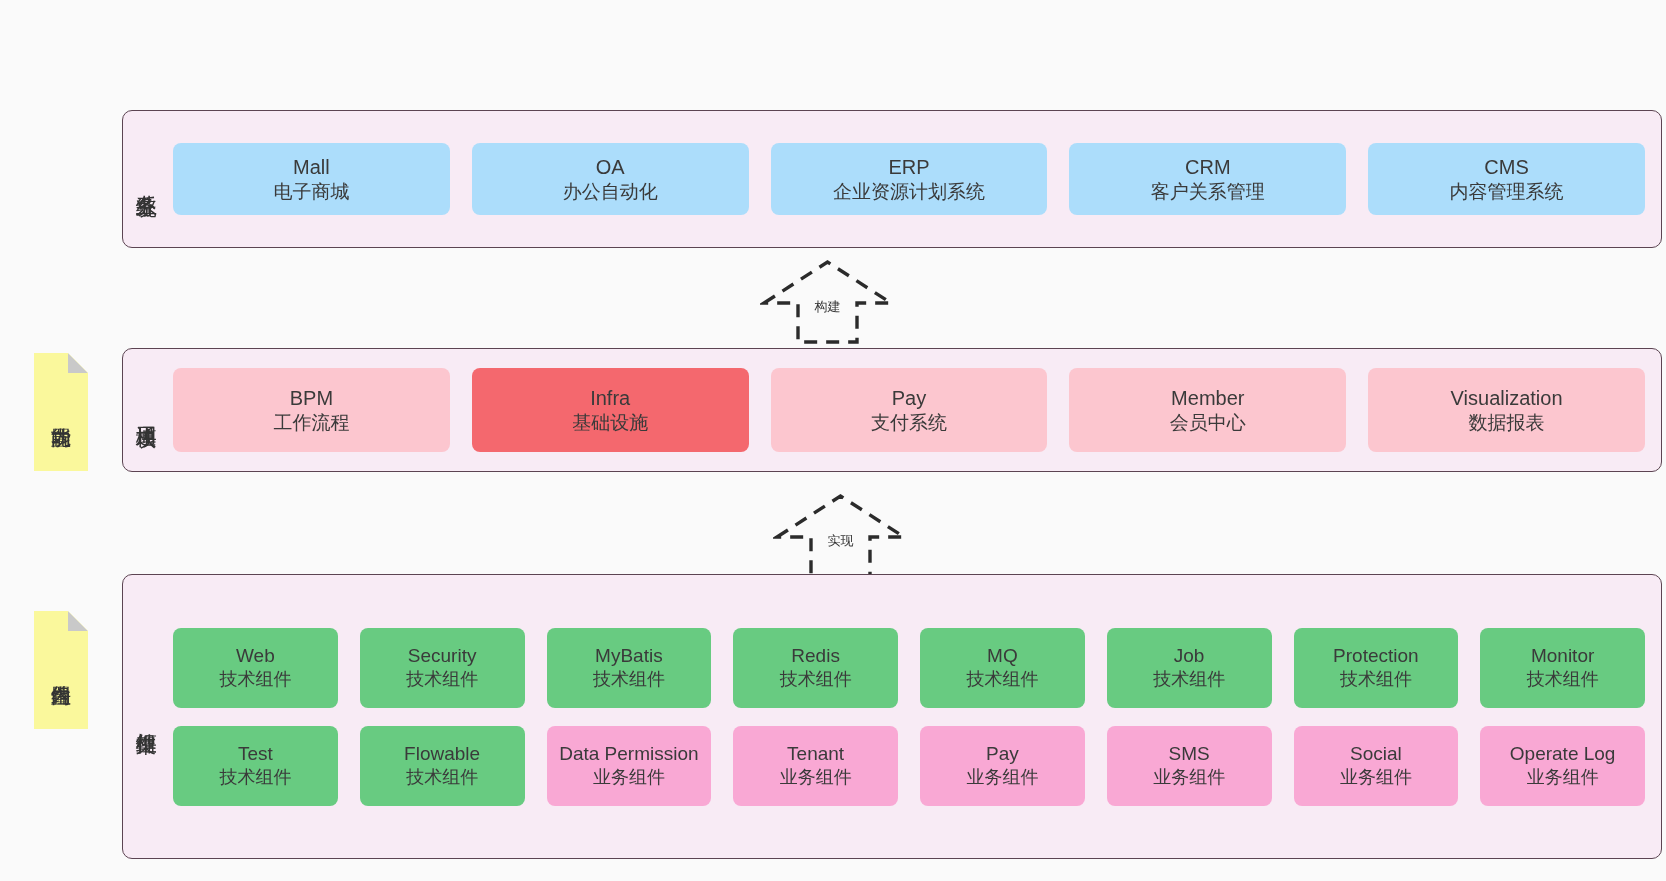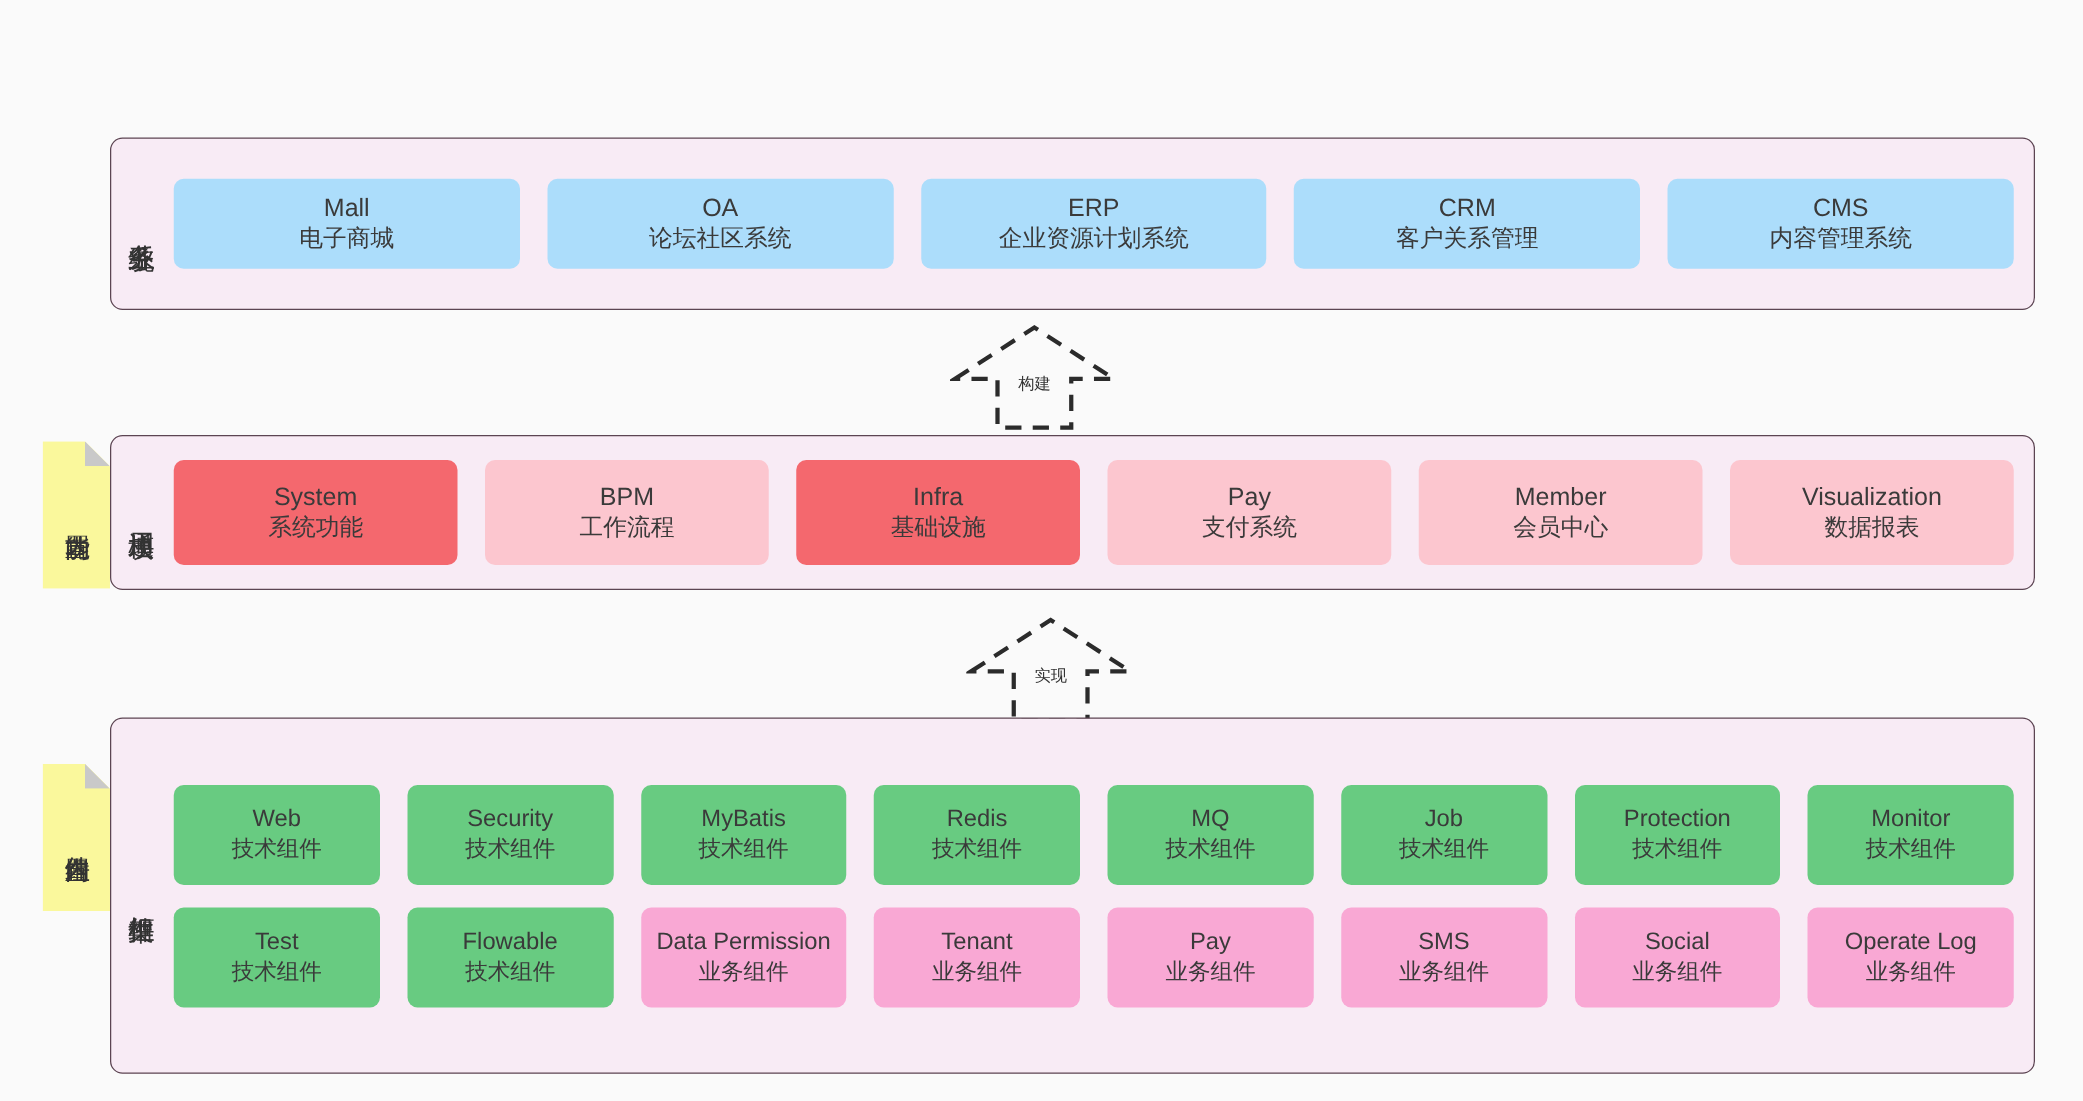--- a/index.html
+++ b/index.html
@@ -26,20 +26,21 @@
 
   
   .layer {
     position: absolute;
     background: #F8EBF5;
     border: 1.6px solid #5C4452;
     border-radius: 10px;
     box-sizing: border-box;
     display: flex;
     align-items: stretch;
+    margin-left: 34px;
   }
 
   
   .layer-title {
     width: 46px;
     min-width: 46px;
     display: flex;
     align-items: center;
     justify-content: center;
     font-size: 21px;
@@ -160,21 +161,21 @@
   <div class="layer" id="layer-business">
     <div class="layer-title">业务系统</div>
     <div class="layer-body">
       <div class="row" id="business-row">
           <div class="card blue">
             <div class="c-en">Mall</div>
             <div class="c-cn">电子商城</div>
           </div>
           <div class="card blue">
             <div class="c-en">OA</div>
-            <div class="c-cn">论坛社区系统</div>
+            <div class="c-cn">办公自动化</div>
           </div>
           <div class="card blue">
             <div class="c-en">ERP</div>
             <div class="c-cn">企业资源计划系统</div>
           </div>
           <div class="card blue">
             <div class="c-en">CRM</div>
             <div class="c-cn">客户关系管理</div>
           </div>
           <div class="card blue">
@@ -194,24 +195,20 @@
 
   <div class="note" id="note-modules">
     <span class="fold"></span>
     <span>内置功能</span>
   </div>
 
   <div class="layer" id="layer-modules">
     <div class="layer-title">通用模块</div>
     <div class="layer-body">
       <div class="row" id="modules-row">
-          <div class="card red">
-            <div class="c-en">System</div>
-            <div class="c-cn">系统功能</div>
-          </div>
           <div class="card pink">
             <div class="c-en">BPM</div>
             <div class="c-cn">工作流程</div>
           </div>
           <div class="card red">
             <div class="c-en">Infra</div>
             <div class="c-cn">基础设施</div>
           </div>
           <div class="card pink">
             <div class="c-en">Pay</div>

